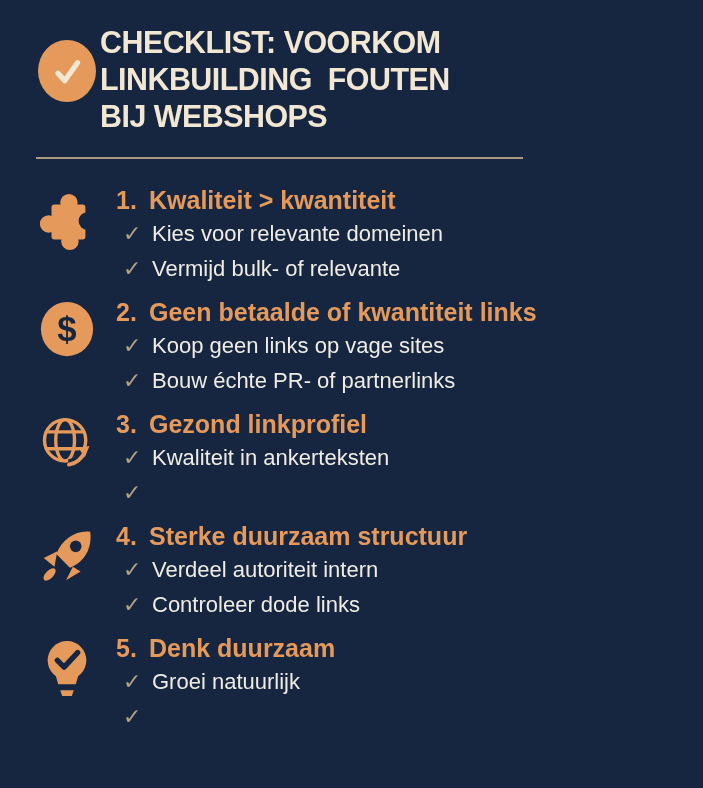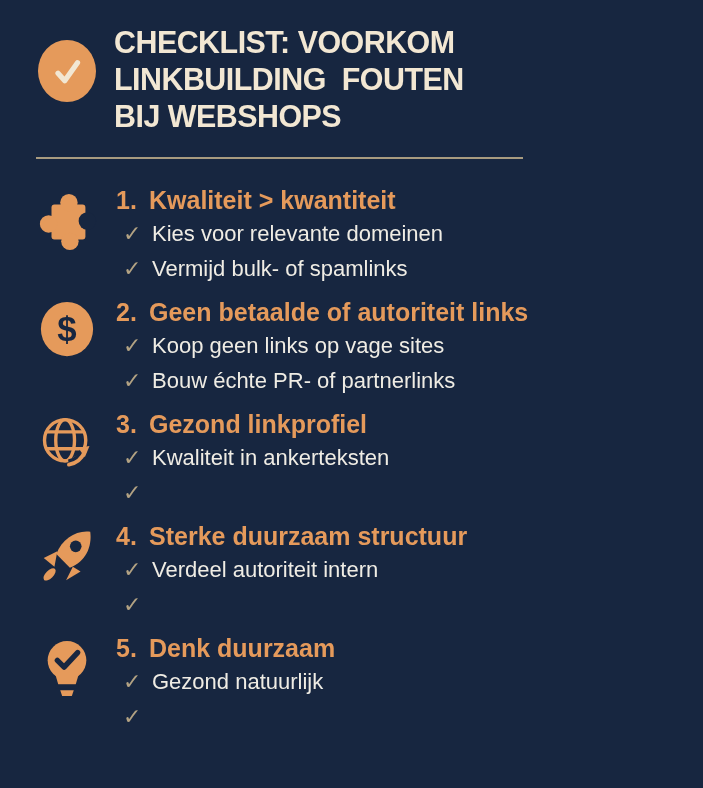--- a/index.html
+++ b/index.html
@@ -20,21 +20,21 @@
   .header { display: flex; align-items: flex-start; }
   .badge {
     width: 58px; height: 62px;
     border-radius: 50%;
     background: #E59A5B;
     flex-shrink: 0;
     margin-top: 16px;
     margin-left: 4px;
     display: flex; align-items: center; justify-content: center;
   }
-  .title-block { margin-left: 18px; }
+  .title-block { margin-left: 4px; }
   .title-line {
     color: #F2E7D3;
     font-size: 31px;
     font-weight: 700;
     line-height: 37px;
     letter-spacing: -0.5px;
     white-space: pre;
     transform: scaleX(0.98);
     transform-origin: left;
   }
@@ -119,36 +119,36 @@
         <div class="item-heading">
           <span class="item-number">1.</span>
           <span>Kwaliteit &gt; kwantiteit</span>
         </div>
         <div class="point">
           <span class="check">✓</span>
           <span>Kies voor relevante domeinen</span>
         </div>
         <div class="point">
           <span class="check">✓</span>
-          <span>Vermijd bulk- of spamlinks</span>
+          <span>Vermijd bulk- of relevante</span>
         </div>
       </div>
     </div>
 
     <div class="item">
       <div class="item-icon">
         <svg width="58" height="62" viewBox="0 0 60 64">
           <ellipse cx="30" cy="30" rx="27" ry="28" fill="#E59A5B"></ellipse>
           <text x="30" y="42" text-anchor="middle" font-family="Liberation Sans, sans-serif" font-size="36" font-weight="bold" fill="#172640">$</text>
         </svg>
       </div>
       <div class="item-body">
         <div class="item-heading">
           <span class="item-number">2.</span>
-          <span>Geen betaalde of autoriteit links</span>
+          <span>Geen betaalde of kwantiteit links</span>
         </div>
         <div class="point">
           <span class="check">✓</span>
           <span>Koop geen links op vage sites</span>
         </div>
         <div class="point">
           <span class="check">✓</span>
           <span>Bouw échte PR- of partnerlinks</span>
         </div>
       </div>
@@ -199,20 +199,21 @@
         <div class="item-heading">
           <span class="item-number">4.</span>
           <span>Sterke duurzaam structuur</span>
         </div>
         <div class="point">
           <span class="check">✓</span>
           <span>Verdeel autoriteit intern</span>
         </div>
         <div class="point">
           <span class="check">✓</span>
+          <span>Controleer dode links</span>
         </div>
       </div>
     </div>
 
     <div class="item">
       <div class="item-icon">
         <svg width="58" height="66" viewBox="0 0 60 68">
           <g fill="#E59A5B">
             <circle cx="30" cy="25" r="20"></circle>
             <path d="M16 33 H44 L39 50 H21 Z"></path>
@@ -222,21 +223,21 @@
           <polyline points="20,25 27,32 41,17" fill="none" stroke="#172640" stroke-width="5.5" stroke-linecap="round" stroke-linejoin="round"></polyline>
         </svg>
       </div>
       <div class="item-body">
         <div class="item-heading">
           <span class="item-number">5.</span>
           <span>Denk duurzaam</span>
         </div>
         <div class="point">
           <span class="check">✓</span>
-          <span>Gezond natuurlijk</span>
+          <span>Groei natuurlijk</span>
         </div>
         <div class="point">
           <span class="check">✓</span>
         </div>
       </div>
     </div>
 
   </div>
 </div>
 

